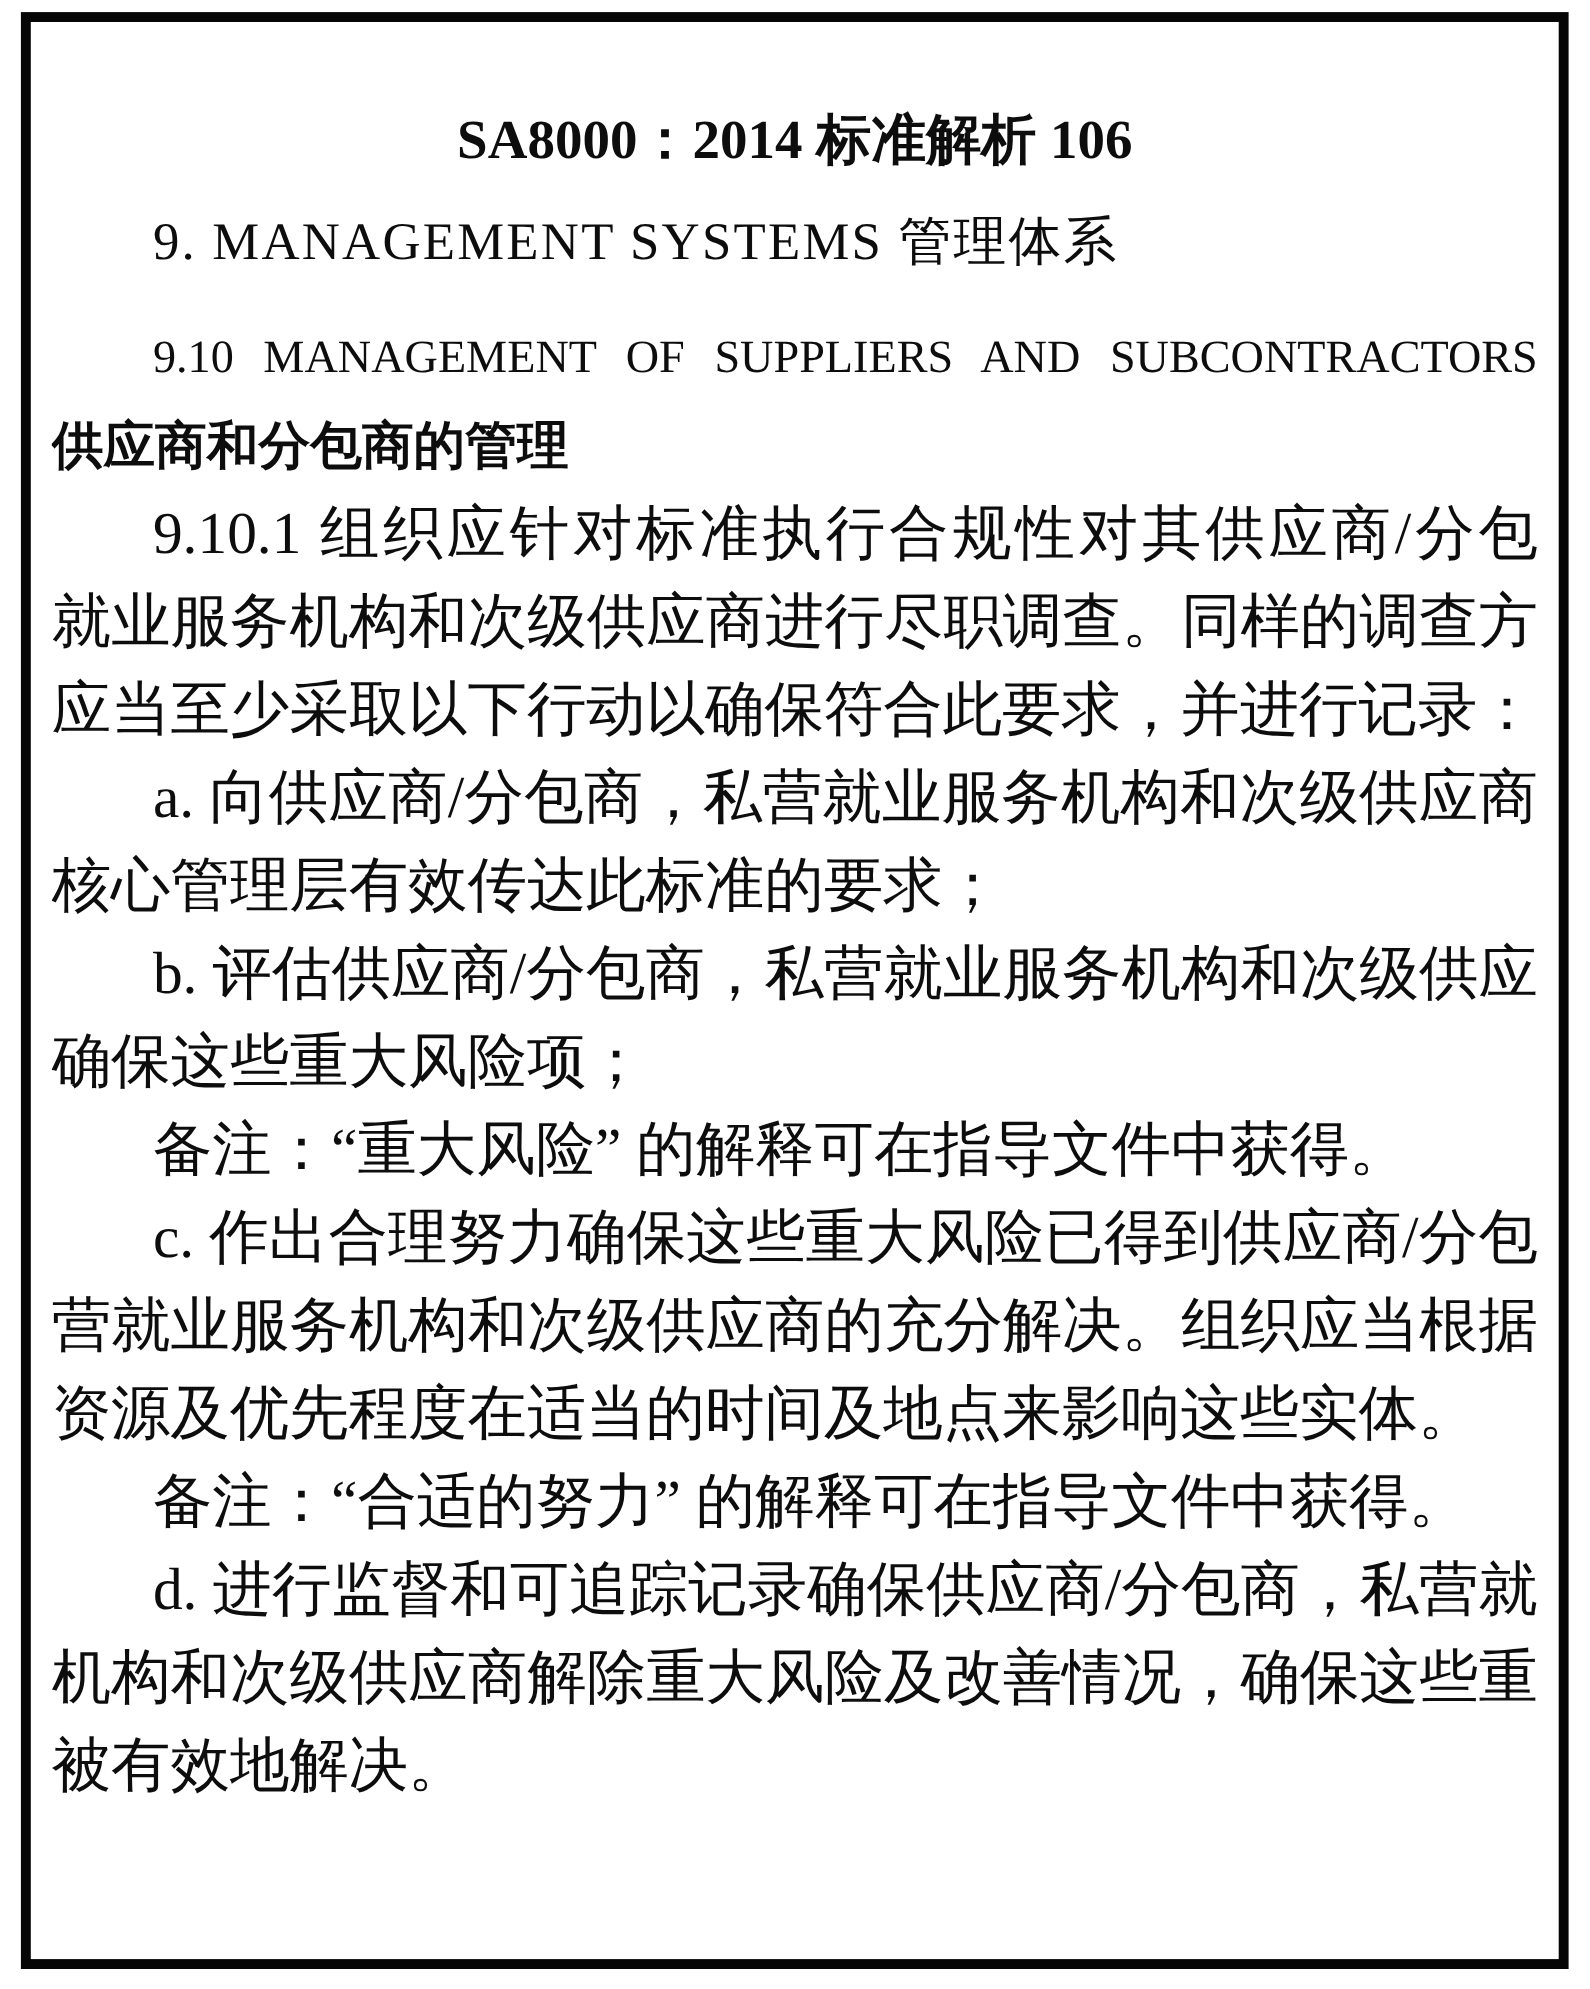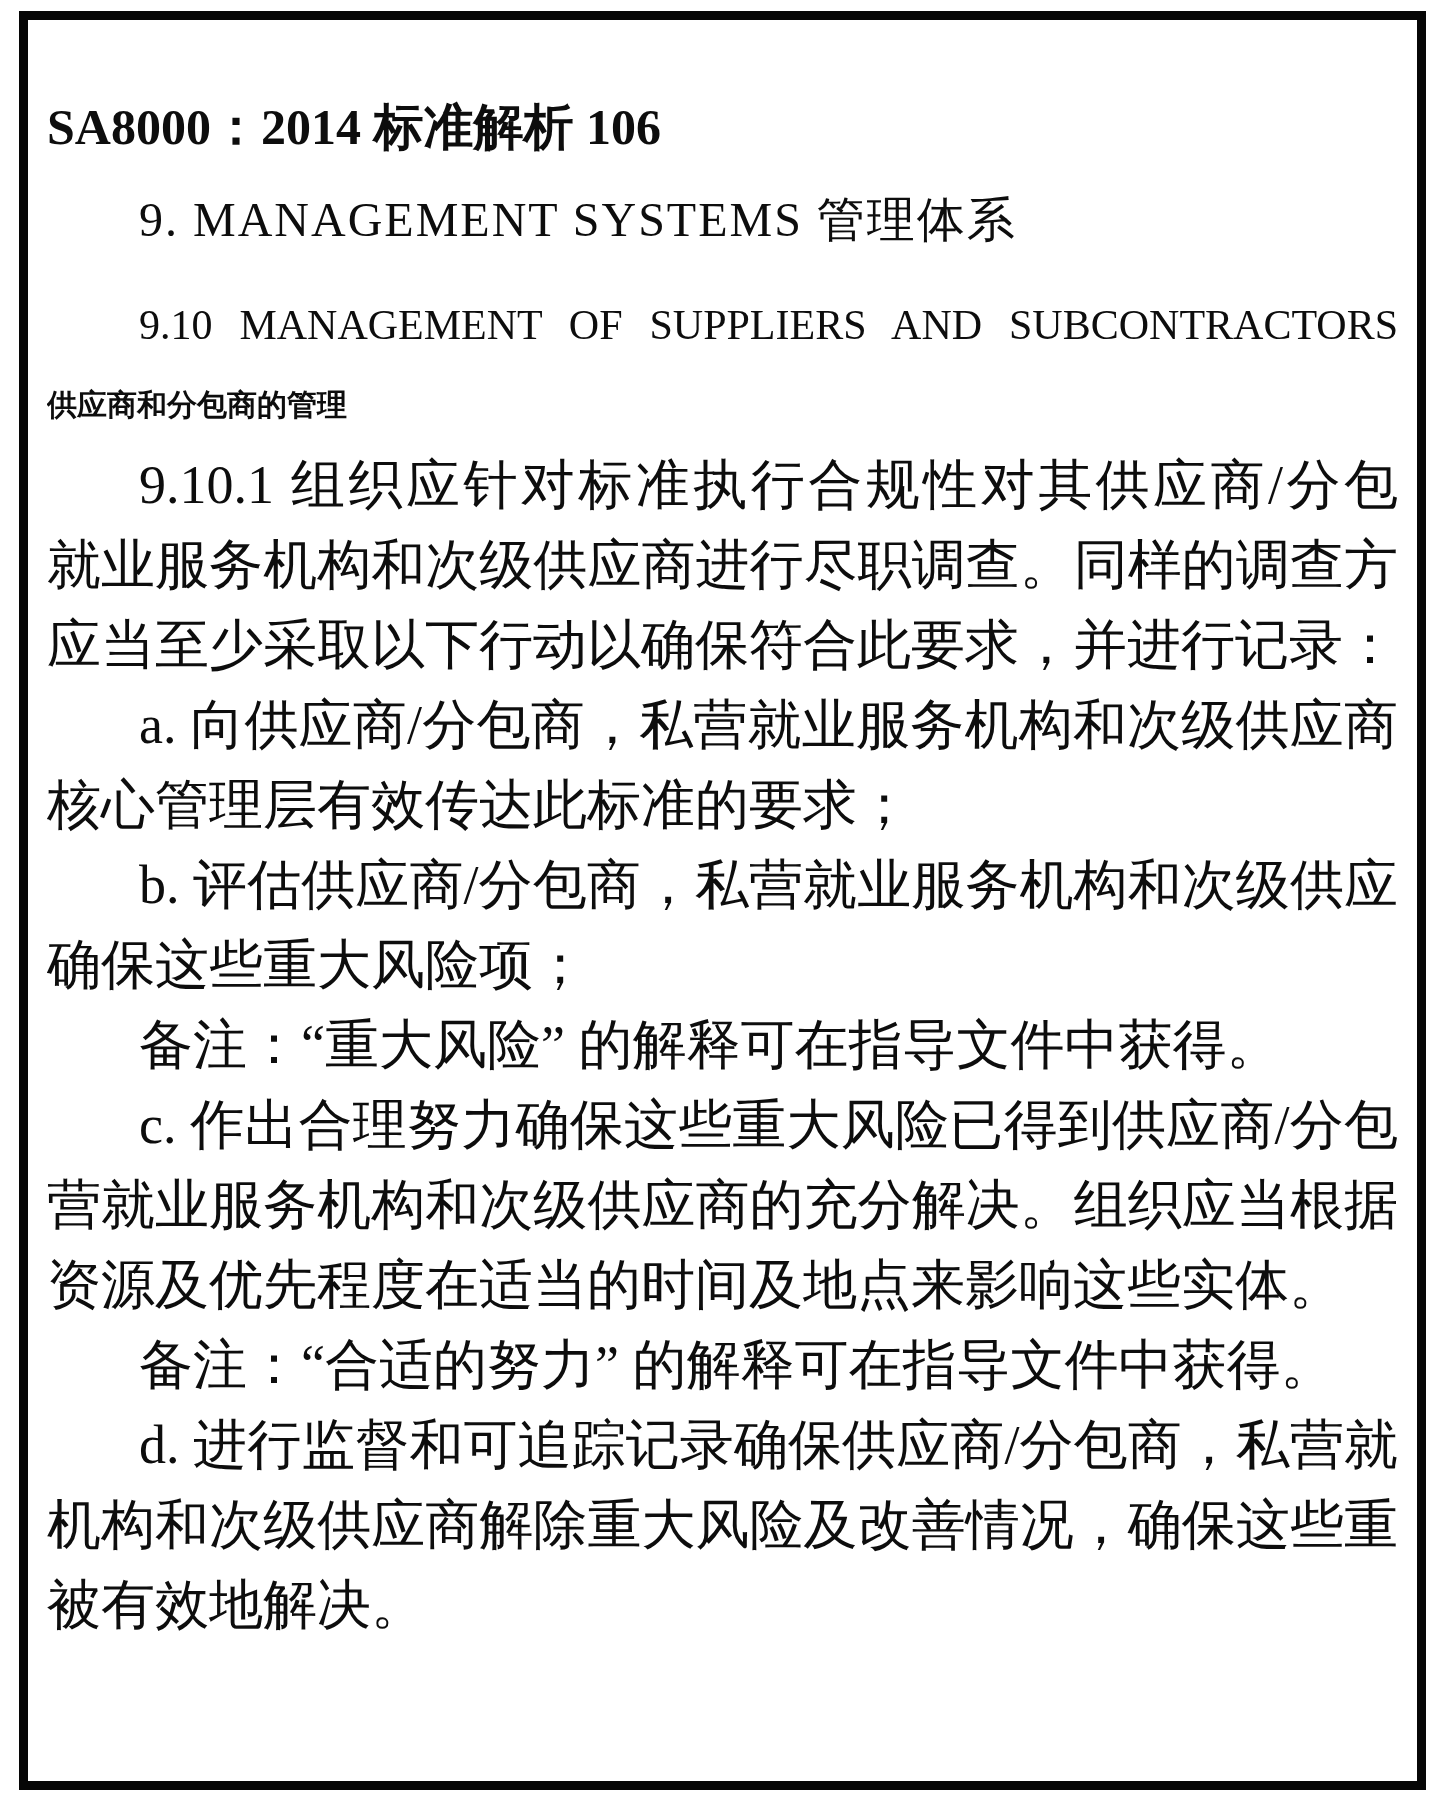--- a/index.html
+++ b/index.html
@@ -25,21 +25,21 @@
     border: 9px solid #060606;
     background: #ffffff;
     padding: 0 19px;
   }
   .title {
     margin-top: 66px;
     height: 82px;
     line-height: 82px;
     font-size: 50px;
     font-weight: bold;
-    text-align: left;
+    text-align: center;
     white-space: nowrap;
   }
   .line {
     font-size: 54px;
     height: 80px;
     line-height: 80px;
     overflow: hidden;
   }
   .indent { text-indent: 92px; }
   .justify {
@@ -51,21 +51,21 @@
     letter-spacing: 2px;
     white-space: nowrap;
   }
   .latin-wide {
     font-size: 42px;
     letter-spacing: 0;
   }
   .zh-bold {
     font-family: "Liberation Sans", "DejaVu Sans", sans-serif;
     font-weight: bold;
-    font-size: 30px;
+    font-size: 47px;
   }
   .gap-sm { margin-top: 12px; }
   .gap-md { margin-top: 25px; }
 </style>
 </head>
 <body>
 
 <div class="frame">
   <div class="title">SA8000：2014 标准解析 106</div>
   <div id="document-body">

